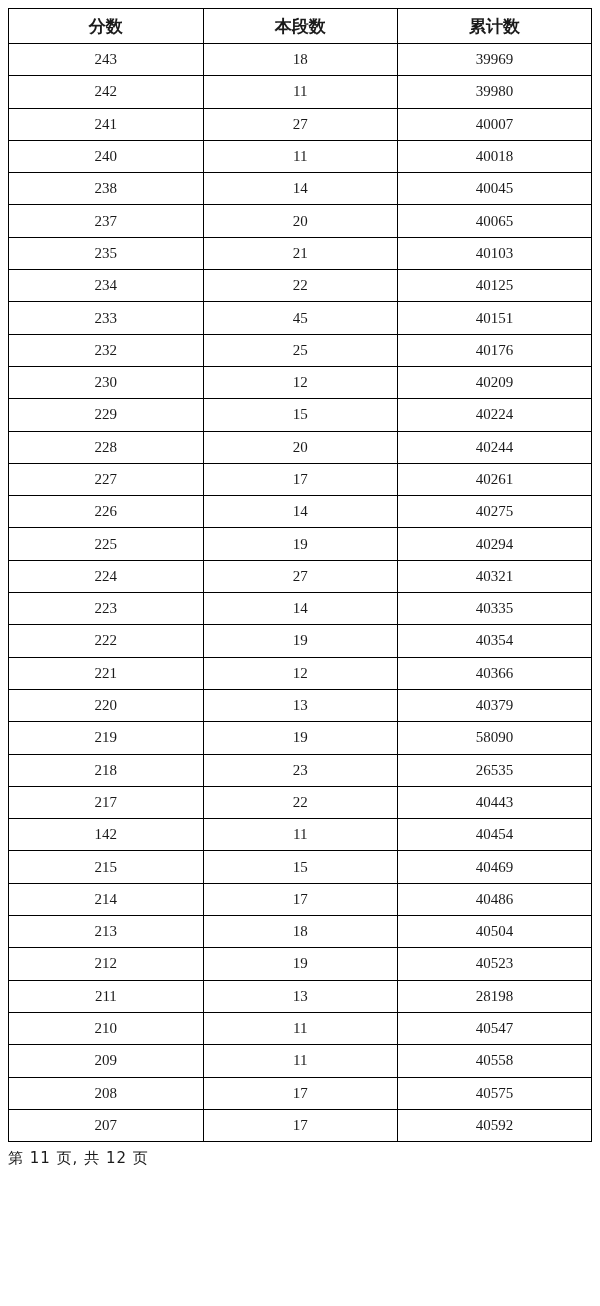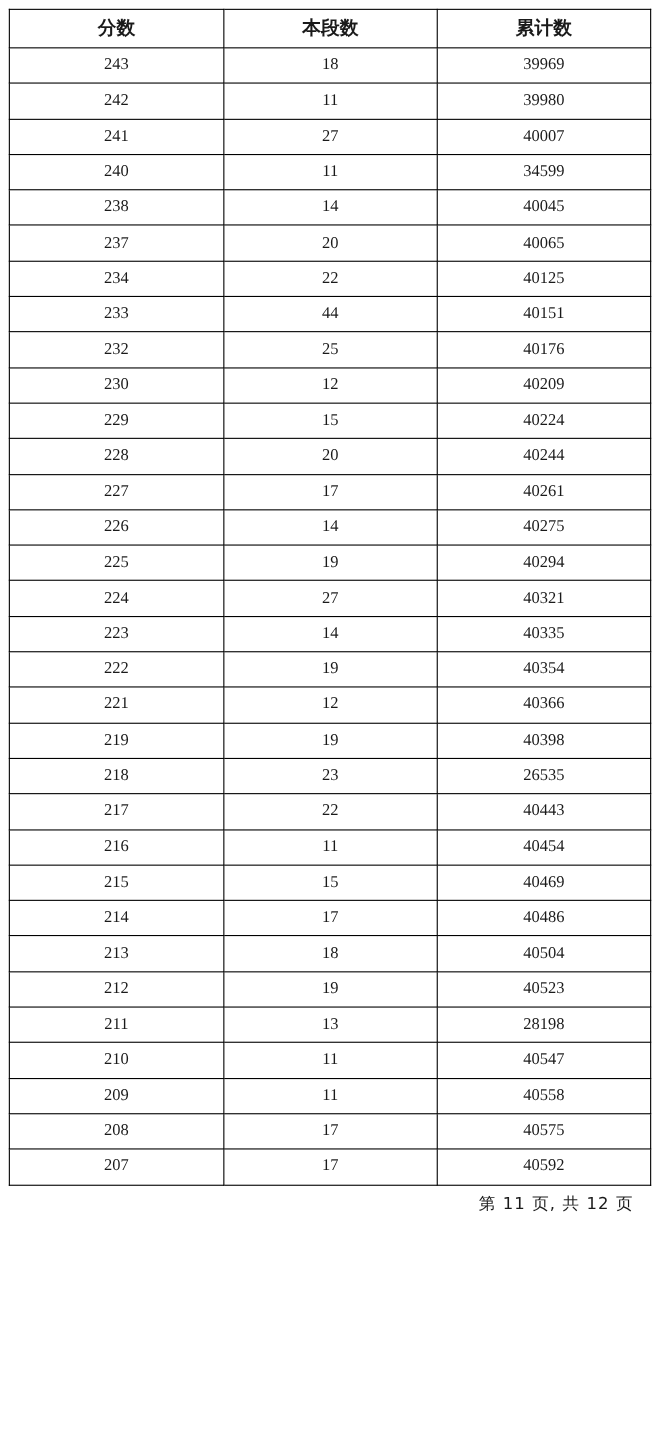--- a/index.html
+++ b/index.html
@@ -11,21 +11,21 @@
     width: 600px;
     height: 1306px;
     font-family: "Liberation Serif", serif;
     color: #1a1a1a;
     overflow: hidden;
   }
   .page {
     width: 600px;
     height: 1306px;
     box-sizing: border-box;
-    padding: 8px 24px 0 8px;
+    padding: 8px 0 0 8px;
     position: relative;
   }
   table.score-table {
     border-collapse: collapse;
     width: 584px;
     table-layout: fixed;
   }
   table.score-table th,
   table.score-table td {
     border: 1px solid #000000;
@@ -41,21 +41,21 @@
   table.score-table th {
     font-weight: bold;
     font-size: 17px;
     height: 34px;
     font-family: "DejaVu Sans", sans-serif;
   }
   table.score-table col.c1 { width: 33.4%; }
   table.score-table col.c2 { width: 33.3%; }
   table.score-table col.c3 { width: 33.3%; }
   .footer {
-    text-align: right;
+    text-align: left;
     font-size: 15px;
     margin-top: 7px;
     letter-spacing: 1px;
     font-family: "DejaVu Sans", sans-serif;
     color: #1a1a1a;
   }
 </style>
 </head>
 <body>
 
@@ -85,40 +85,45 @@
           <td>39980</td>
         </tr>
         <tr>
           <td>241</td>
           <td>27</td>
           <td>40007</td>
         </tr>
         <tr>
           <td>240</td>
           <td>11</td>
-          <td>34599</td>
+          <td>40018</td>
         </tr>
         <tr>
           <td>238</td>
           <td>14</td>
           <td>40045</td>
         </tr>
         <tr>
           <td>237</td>
           <td>20</td>
           <td>40065</td>
         </tr>
         <tr>
+          <td>235</td>
+          <td>21</td>
+          <td>40103</td>
+        </tr>
+        <tr>
           <td>234</td>
           <td>22</td>
           <td>40125</td>
         </tr>
         <tr>
           <td>233</td>
-          <td>44</td>
+          <td>45</td>
           <td>40151</td>
         </tr>
         <tr>
           <td>232</td>
           <td>25</td>
           <td>40176</td>
         </tr>
         <tr>
           <td>230</td>
           <td>12</td>
@@ -163,36 +168,41 @@
           <td>222</td>
           <td>19</td>
           <td>40354</td>
         </tr>
         <tr>
           <td>221</td>
           <td>12</td>
           <td>40366</td>
         </tr>
         <tr>
+          <td>220</td>
+          <td>13</td>
+          <td>40379</td>
+        </tr>
+        <tr>
           <td>219</td>
           <td>19</td>
-          <td>40398</td>
+          <td>58090</td>
         </tr>
         <tr>
           <td>218</td>
           <td>23</td>
           <td>26535</td>
         </tr>
         <tr>
           <td>217</td>
           <td>22</td>
           <td>40443</td>
         </tr>
         <tr>
-          <td>216</td>
+          <td>142</td>
           <td>11</td>
           <td>40454</td>
         </tr>
         <tr>
           <td>215</td>
           <td>15</td>
           <td>40469</td>
         </tr>
         <tr>
           <td>214</td>

